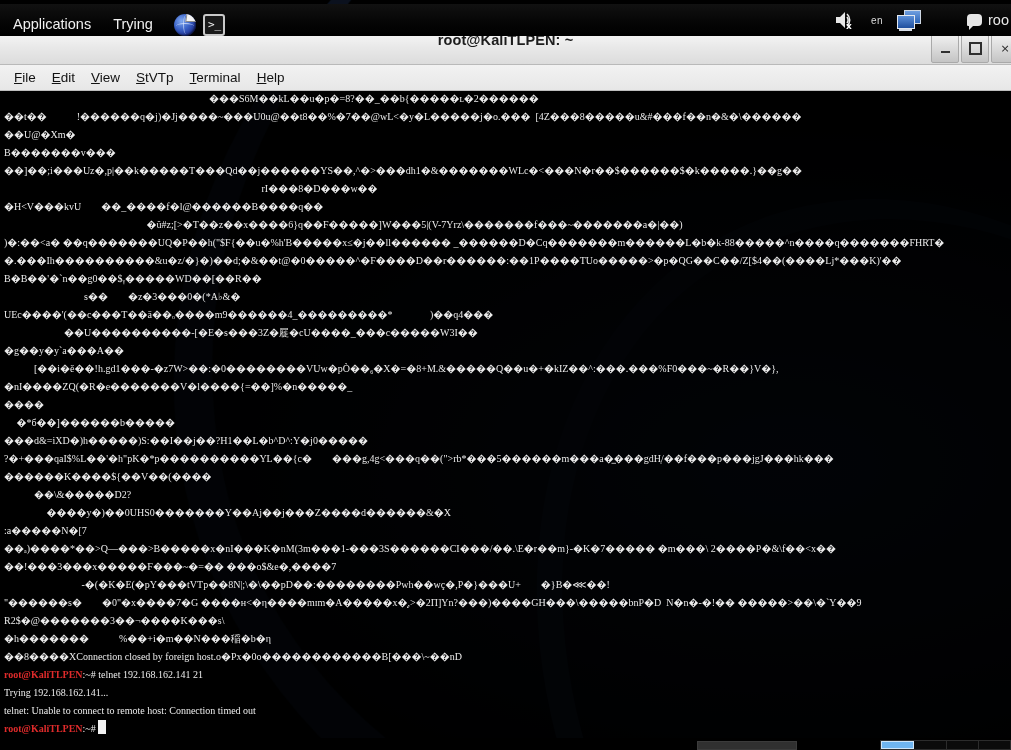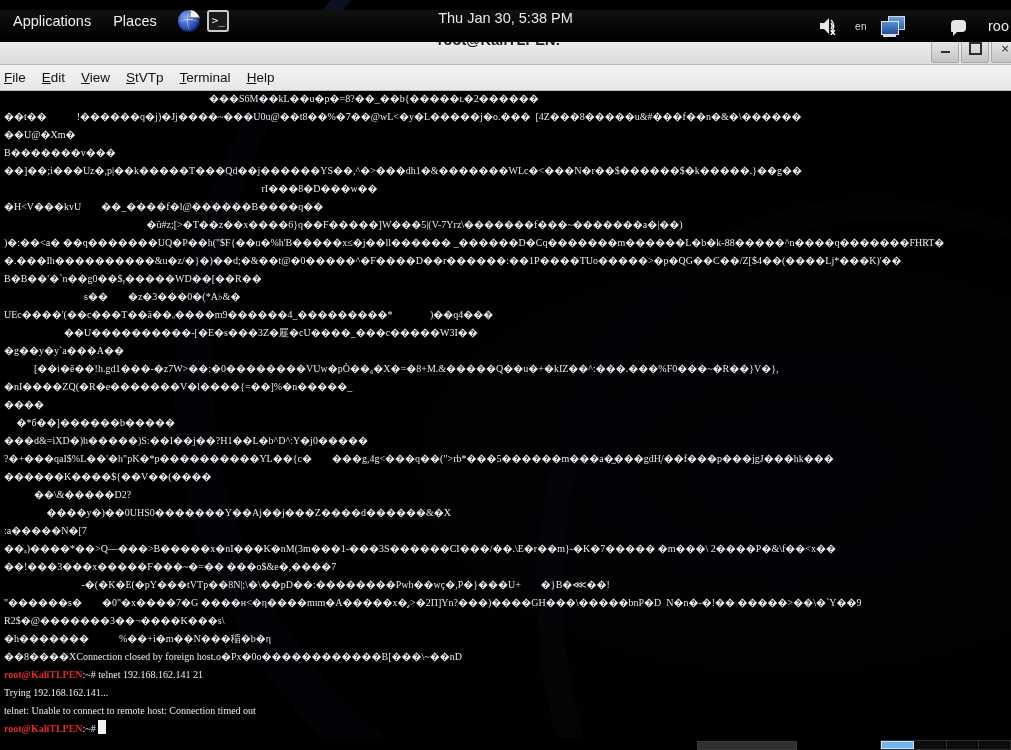--- a/index.html
+++ b/index.html
@@ -74,25 +74,25 @@
     color: #1b2333;
     opacity: .55;
     -webkit-text-stroke: 1px #263049;
     white-space: nowrap;
     user-select: none;
   }
 
   
   #top-panel {
     position: absolute;
-    left: 0; top: 10px;
+    left: 0; top: 4px;
     width: 1011px; height: 32px;
     background: linear-gradient(180deg, #111 0%, #050505 60%, #000 100%);
     display: flex;
-    align-items: flex-start;
+    align-items: flex-end;
     color: #e8e8e8;
     font-size: 14.5px;
     z-index: 40;
   }
   .panel-menu {
     padding: 3px 9px 4px 9px;
     margin-left: 4px;
     cursor: default;
     color: #f0f0f0;
   }
@@ -197,21 +197,21 @@
     border: 1px solid #e4e9f0;
   }
   #net-stand {
     position: absolute; left: 2px; bottom: -1px;
     width: 13px; height: 2px;
     background: #d6dde7;
   }
   #user-area {
     display: flex;
     align-items: center;
-    gap: 22px;
+    gap: 6px;
     cursor: pointer;
     padding-left: 32px;
   }
   #icon-chat-bubble {
     width: 15px; height: 12px;
     background: #e6e6e6;
     border-radius: 4px 4px 4px 1px;
     position: relative;
   }
   #icon-chat-bubble::after {
@@ -278,21 +278,21 @@
   #btn-max-glyph {
     width: 9px; height: 9px;
     border: 2px solid #2f2f2f;
   }
   #menubar {
     height: 25px;
     background: linear-gradient(180deg,#f2f2f2,#e7e7e7);
     border-bottom: 1px solid #bdbdbd;
     display: flex;
     align-items: center;
-    padding-left: 0;
+    padding-left: 10px;
     gap: 2px;
   }
   .menu-item {
     font-size: 13.5px;
     color: #121212;
     padding: 3px 10px 3px 4px;
     cursor: pointer;
   }
   .menu-item .mn {
     text-decoration: underline;
@@ -378,30 +378,29 @@
 <div id="desktop">
   <div class="dragon-curve" id="curve1"></div>
   <div class="dragon-curve" id="curve2"></div>
   <div class="dragon-curve" id="curve3"></div>
   <div class="dragon-curve" id="curve4"></div>
 </div>
 
 <div id="top-panel">
 
   <div class="panel-menu">Applications</div>
-  <div class="panel-menu">Places</div>
+  <div class="panel-menu">Trying</div>
 
   <div class="panel-launchers">
     <div class="launcher" id="icon-globe">
       <div id="globe-flag"></div>
     </div>
     <div class="launcher" id="icon-terminal">&gt;_</div>
   </div>
 
-  <div id="clock">Thu Jan 30, 5:38 PM</div>
 
   <div id="tray">
     <div id="icon-volume-muted">
       <svg width="22" height="20" viewBox="0 0 22 20" aria-hidden="true">
         <polygon points="1,7 5,7 10,2 10,18 5,13 1,13" fill="#e8e8e8"></polygon>
         <path d="M12 4 A8 8 0 0 1 12 16" stroke="#e8e8e8" stroke-width="1.6" fill="none"></path>
         <path d="M12 7 A5 5 0 0 1 12 13" stroke="#e8e8e8" stroke-width="1.6" fill="none"></path>
         <text x="11" y="19" font-family="DejaVu Sans" font-size="9" font-weight="bold" fill="#ffffff">x</text>
       </svg>
     </div>

